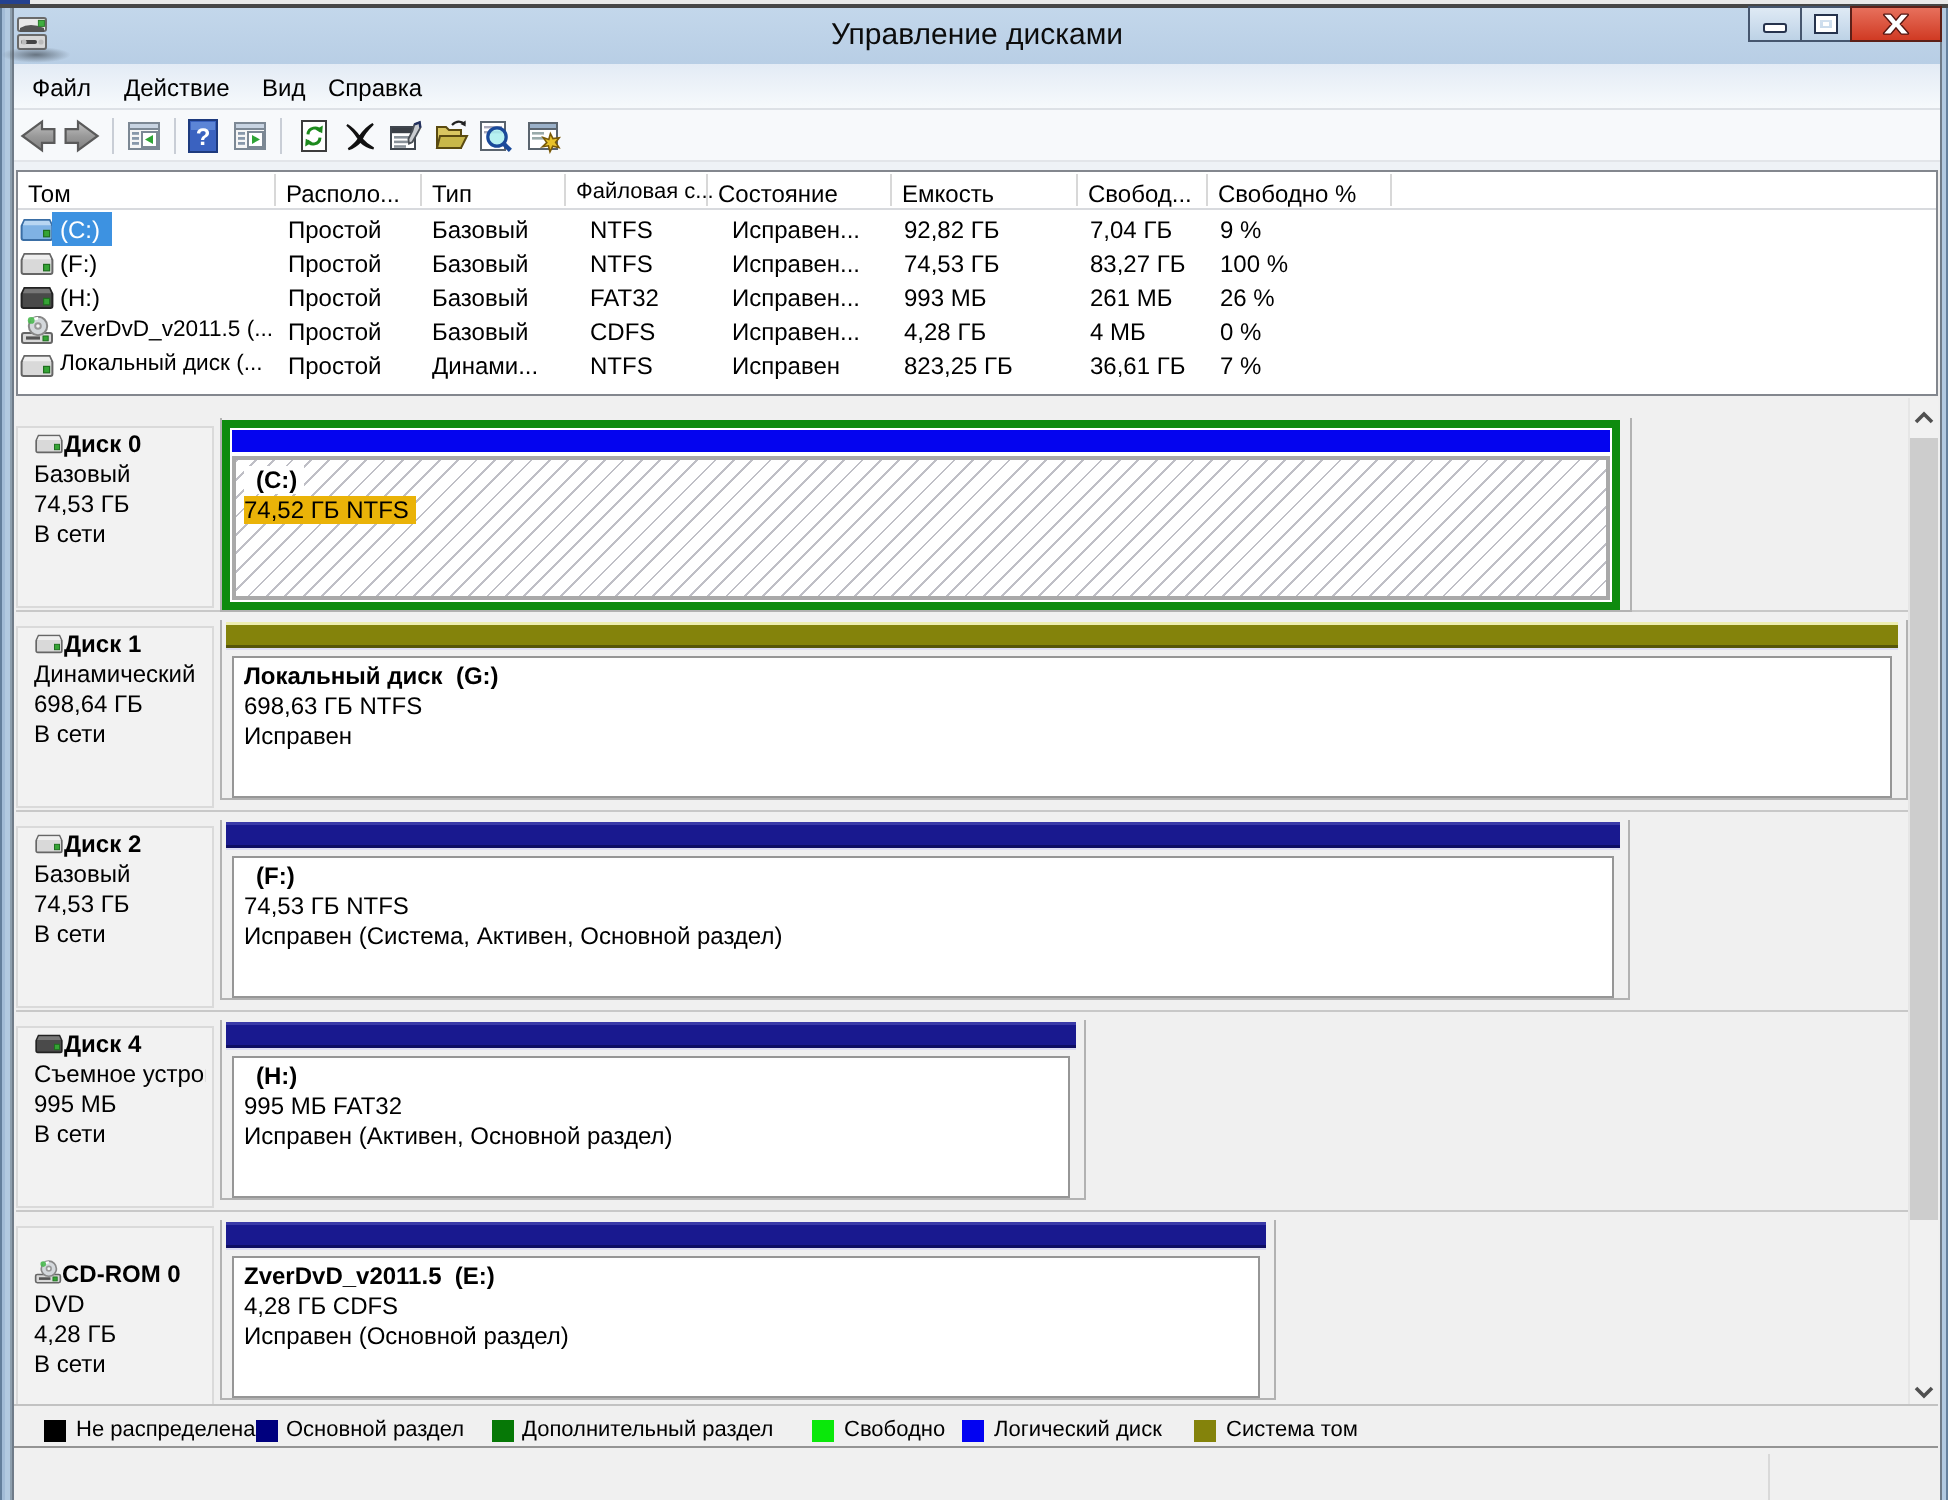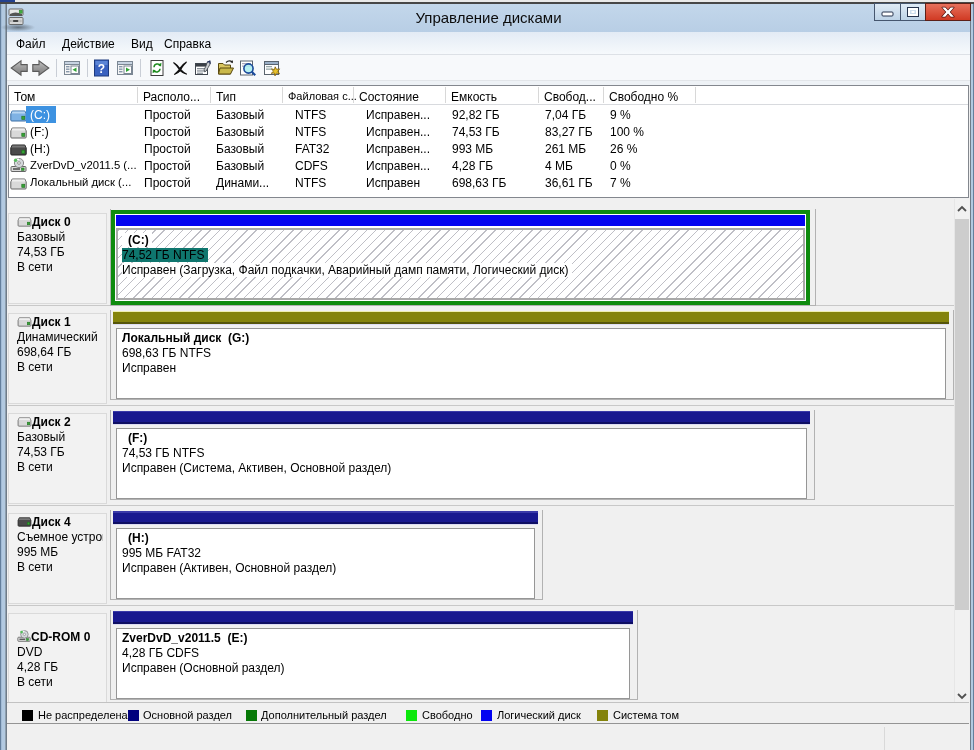--- a/index.html
+++ b/index.html
@@ -208,21 +208,21 @@
 <div class="a" style="left:10px;top:176px"><svg width="17" height="12" viewBox="0 0 17 12">
       <path d="M2.2 1 L14.8 1 L16.2 4 L16.2 10 Q16.2 11 15.2 11 L1.8 11 Q0.8 11 0.8 10 L0.8 4 Z" fill="#d9d9d9" stroke="#666" stroke-width="1"></path>
       <path d="M2.4 1.4 L14.6 1.4 L15.6 3.6 L1.4 3.6 Z" fill="#efefef"></path>
       <rect x="11.8" y="6.2" width="3" height="3.2" fill="#35a435" stroke="#1f6f1f" stroke-width=".6"></rect>
     </svg></div>
 <div class="a" style="left:30px;top:176px;font-size:11.3px;color:#000">Локальный диск (...</div>
 <div class="a t12" style="left:144px;top:176px">Простой</div>
 <div class="a t12" style="left:216px;top:176px">Динами...</div>
 <div class="a t12" style="left:295px;top:176px">NTFS</div>
 <div class="a t12" style="left:366px;top:176px">Исправен</div>
-<div class="a t12" style="left:452px;top:176px">698,63 ГБ</div>
+<div class="a t12" style="left:452px;top:176px">823,25 ГБ</div>
 <div class="a t12" style="left:545px;top:176px">36,61 ГБ</div>
 <div class="a t12" style="left:610px;top:176px">7 %</div>
 <div class="a" style="left:7px;top:199px;width:962px;height:503px;background:#f0f0f0"></div>
 <div class="a" style="left:954px;top:199px;width:15px;height:503px;background:#f1f1f1;border-left:1px solid #e6e6e6;box-sizing:border-box"></div>
 <div class="a" style="left:955px;top:219px;width:14px;height:391px;background:#cdcdcd"></div>
 <svg class="a" style="left:955px;top:203px" width="14" height="12">
     <path d="M3 8 L7 4 L11 8" fill="none" stroke="#505050" stroke-width="1.8"></path>
   </svg>
 <svg class="a" style="left:955px;top:690px" width="14" height="12">
     <path d="M3 4 L7 8 L11 4" fill="none" stroke="#505050" stroke-width="1.8"></path>
@@ -269,22 +269,22 @@
         <circle cx="9" cy="5" r="1.4" fill="#f4f4f4" stroke="#999"></circle>
         <path d="M5.5 2.5 A4.4 4.4 0 0 1 9 1.2" fill="none" stroke="#fff" stroke-width="1.4"></path>
         <circle cx="5.6" cy="2.2" r="1.7" fill="#49b84f" fill-opacity=".9"></circle>
       </svg>CD-ROM 0</span><br>DVD<br>4,28 ГБ<br>В сети</div>
 <div class="a" style="left:110px;top:209px;width:706px;height:97px;border:1px solid #b2b2b2;border-top:none;box-sizing:border-box"></div>
 <div class="a" style="left:111px;top:210px;width:699px;height:95px;background:#fff;border:4px solid #0e8b0e;box-sizing:border-box"></div>
 <div class="a" style="left:116px;top:215px;width:689px;height:11px;background:#0404ef"></div>
 <div class="a" style="left:116px;top:228px;width:689px;height:72px;background:#fff;border:2px solid #a9a9a9;box-sizing:border-box;background-image:repeating-linear-gradient(135deg,#bfbfc6 0 1px,transparent 1px 6.5px)"></div>
 <div class="a t11" style="left:122px;top:233px;line-height:15px;white-space:nowrap">
 <span style="background:#fff"><span class="b" style="padding-left:6px">(C:)&nbsp;</span></span><br>
-<span style="background:#0f766e">74,52 ГБ NTFS&nbsp;</span><br>
-<span style="background:#fff">Исправен (Загрузка, Файл подкачки, Аварийный дамп памяти, Логический диск)&nbsp;</span></div>
+<span style="background:#eab308">74,52 ГБ NTFS&nbsp;</span><br>
+</div>
 <div class="a" style="left:110px;top:310px;width:844px;height:90px;border:1px solid #b2b2b2;border-top:none;box-sizing:border-box"></div>
 <div class="a" style="left:113px;top:311px;width:836px;height:13px;background:linear-gradient(#eeeeb0 0 1.5px,#84830b 1.5px 11.5px,#55550a 11.5px 13px)"></div>
 <div class="a" style="left:113px;top:324px;width:836px;height:1px;background:#dcdcf2"></div>
 <div class="a" style="left:116px;top:328px;width:830px;height:71px;background:#fff;border:1px solid #969696;box-sizing:border-box"></div>
 <div class="a t11" style="left:122px;top:331px;line-height:15px;white-space:nowrap">
 <span class="b" style="padding-left:0px">Локальный диск&nbsp; (G:)</span><br>698,63 ГБ NTFS<br>Исправен</div>
 <div class="a" style="left:110px;top:410px;width:705px;height:90px;border:1px solid #b2b2b2;border-top:none;box-sizing:border-box"></div>
 <div class="a" style="left:113px;top:411px;width:697px;height:13px;background:linear-gradient(#3a3aa8 0 1.5px,#19198f 1.5px 11.5px,#0e0e63 11.5px 13px)"></div>
 <div class="a" style="left:113px;top:424px;width:697px;height:1px;background:#dcdcf2"></div>
 <div class="a" style="left:116px;top:428px;width:691px;height:71px;background:#fff;border:1px solid #969696;box-sizing:border-box"></div>

